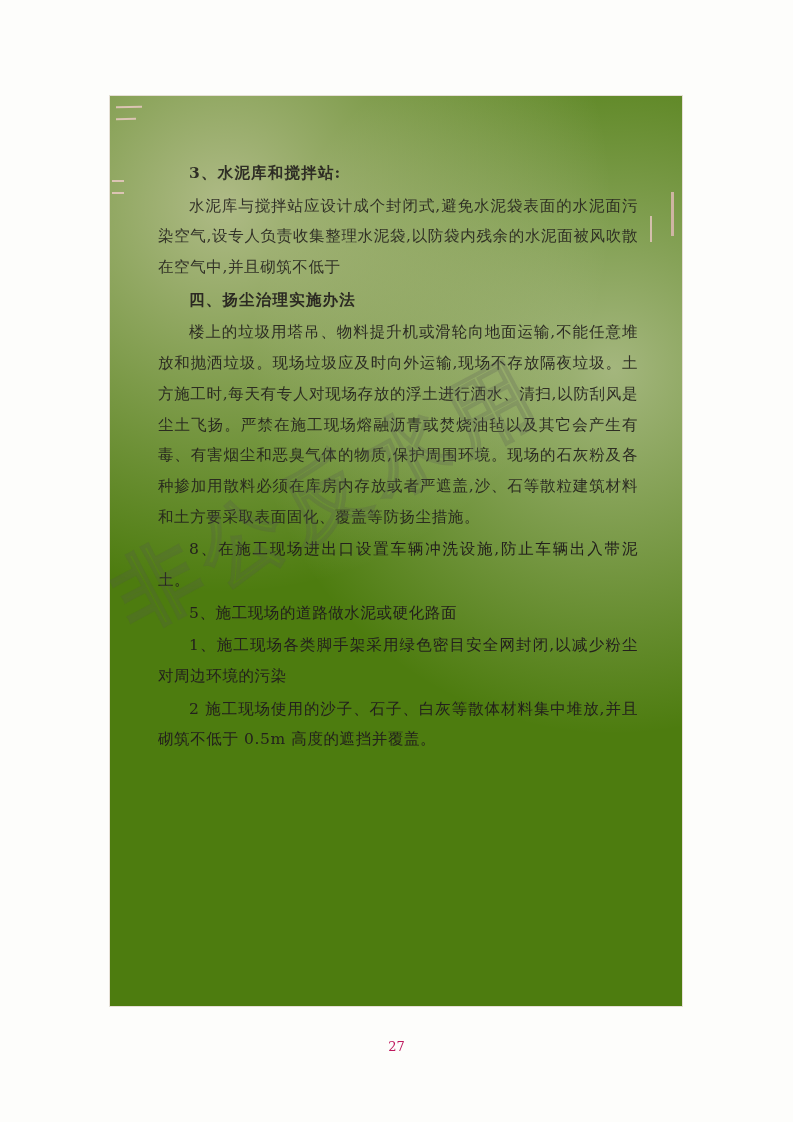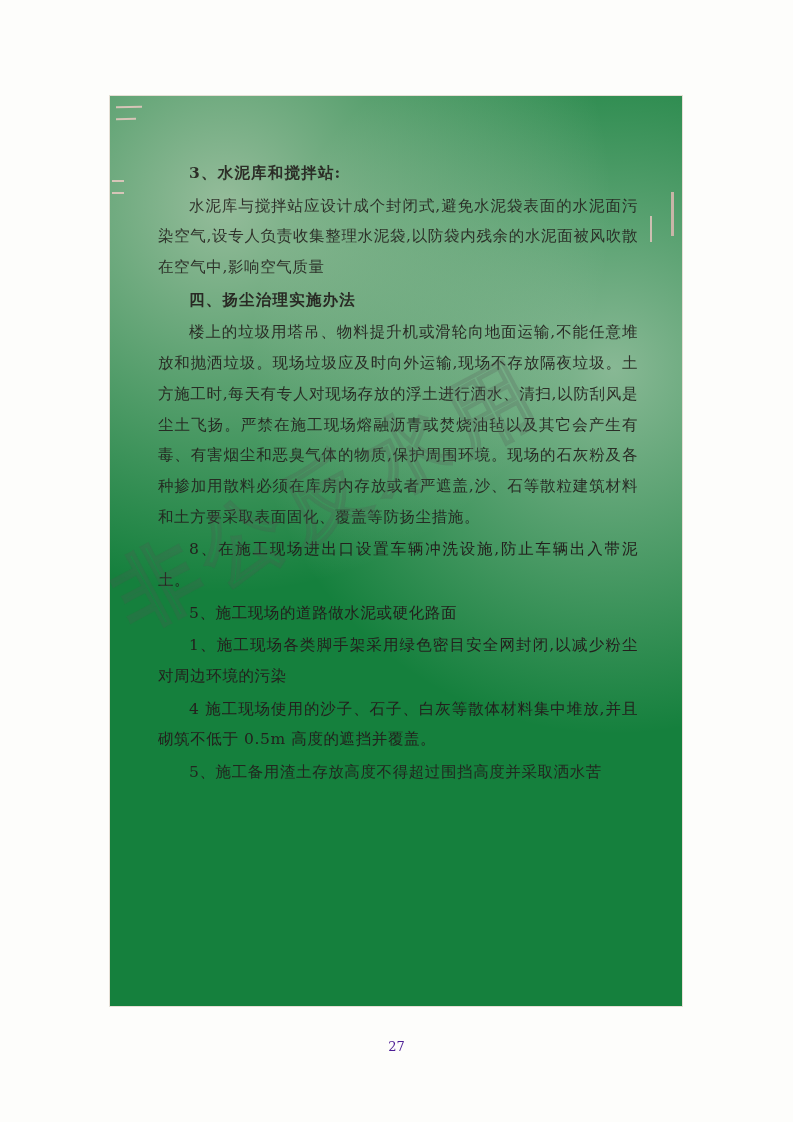--- a/index.html
+++ b/index.html
@@ -19,21 +19,21 @@
     inset: 0;
     background: #fdfdfb;
   }
   
   .scan {
     position: absolute;
     left: 110px;
     top: 96px;
     width: 572px;
     height: 910px;
-    background: #15803d;
+    background: #4d7c0f;
     box-shadow: 0 0 0 1px #e6e0d6;
     overflow: hidden;
   }
   
   .edge-mark {
     position: absolute;
     background: #e9c9c2;
     opacity: .85;
   }
   .em1 { left: 6px;  top: 10px;  width: 26px; height: 2px; transform: rotate(-1deg); }
@@ -91,21 +91,21 @@
     -webkit-text-stroke: 1.5px rgba(80,80,80,0.22);
     color: rgba(255,255,255,0.01);
   }
   .page-number {
     position: absolute;
     left: 0;
     right: 0;
     top: 1039px;
     text-align: center;
     font-size: 13px;
-    color: #4c1d95;
+    color: #be185d;
     font-family: "DejaVu Serif", "Liberation Serif", serif;
   }
   
   .tint {
     position: absolute;
     inset: 0;
     background:
       radial-gradient(circle at 20% 12%, rgba(255,238,232,.55), rgba(255,255,255,0) 42%),
       radial-gradient(circle at 88% 30%, rgba(250,240,235,.5), rgba(255,255,255,0) 45%);
     pointer-events: none;
@@ -121,28 +121,27 @@
 
     <div class="edge-mark em1"></div>
     <div class="edge-mark em2"></div>
     <div class="edge-mark em3"></div>
     <div class="edge-mark em4"></div>
     <div class="edge-mark em5"></div>
     <div class="edge-mark em6"></div>
 
     <div class="doc-body">
       <p class="para heading blur-2">3、水泥库和搅拌站:</p>
-      <p class="para indent blur-3">水泥库与搅拌站应设计成个封闭式,避免水泥袋表面的水泥面污染空气,设专人负责收集整理水泥袋,以防袋内残余的水泥面被风吹散在空气中,影响空气质量</p>
+      <p class="para indent blur-3">水泥库与搅拌站应设计成个封闭式,避免水泥袋表面的水泥面污染空气,设专人负责收集整理水泥袋,以防袋内残余的水泥面被风吹散在空气中,并且砌筑不低于</p>
       <p class="para heading blur-1">四、扬尘治理实施办法</p>
       <p class="para indent blur-2">楼上的垃圾用塔吊、物料提升机或滑轮向地面运输,不能任意堆放和抛洒垃圾。现场垃圾应及时向外运输,现场不存放隔夜垃圾。土方施工时,每天有专人对现场存放的浮土进行洒水、清扫,以防刮风是尘土飞扬。严禁在施工现场熔融沥青或焚烧油毡以及其它会产生有毒、有害烟尘和恶臭气体的物质,保护周围环境。现场的石灰粉及各种掺加用散料必须在库房内存放或者严遮盖,沙、石等散粒建筑材料和土方要采取表面固化、覆盖等防扬尘措施。</p>
       <p class="para indent">8、在施工现场进出口设置车辆冲洗设施,防止车辆出入带泥土。</p>
       <p class="para indent">5、施工现场的道路做水泥或硬化路面</p>
       <p class="para indent">1、施工现场各类脚手架采用绿色密目安全网封闭,以减少粉尘对周边环境的污染</p>
-      <p class="para indent">4 施工现场使用的沙子、石子、白灰等散体材料集中堆放,并且砌筑不低于 0.5m 高度的遮挡并覆盖。</p>
-      <p class="para indent blur-1">5、施工备用渣土存放高度不得超过围挡高度并采取洒水苦</p>
+      <p class="para indent">2 施工现场使用的沙子、石子、白灰等散体材料集中堆放,并且砌筑不低于 0.5m 高度的遮挡并覆盖。</p>
     </div>
 
     <div class="watermark">
       <span class="wm-inner">非公反水用</span>
     </div>
   </div>
 
   <div class="page-number">27</div>
 </div>
 

